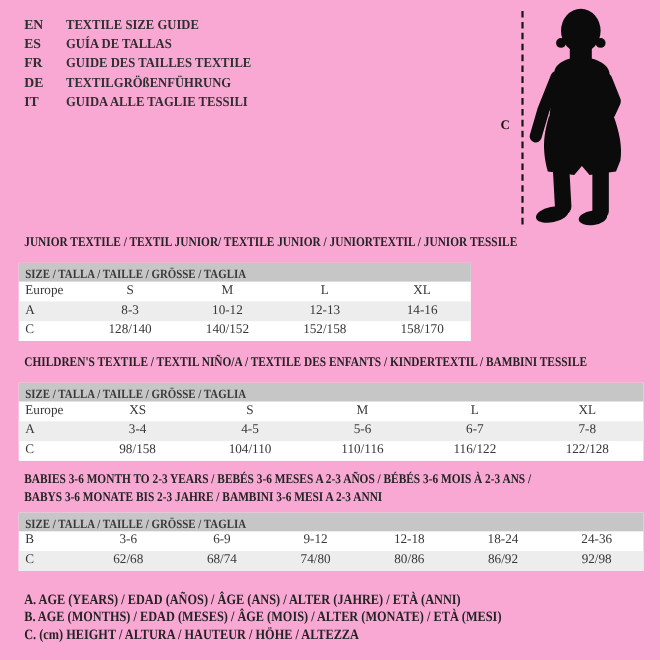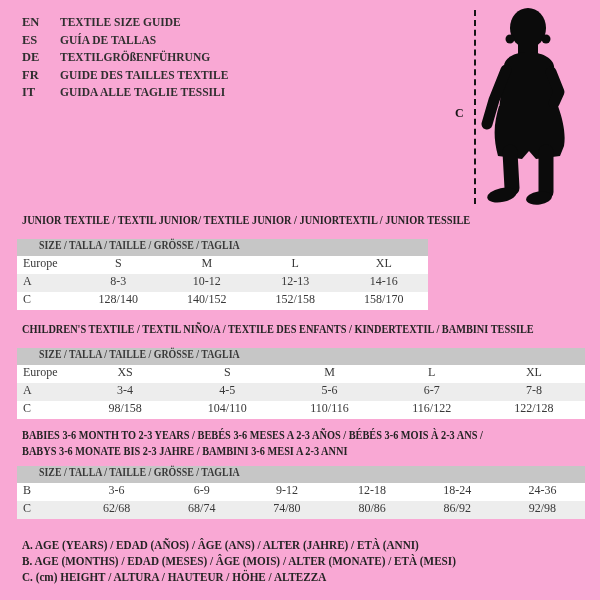--- a/index.html
+++ b/index.html
@@ -20,21 +20,21 @@
   
   .measure-line { left:474px; top:10px; height:194px; width:0; border-left:2px dashed #161616; }
   .c-label { left:455px; top:106px; font-size:12px; font-weight:bold; color:#161616; }
   .baby-svg { left:478px; top:4px; }
 
   
   .sec-title { font-size:12px; font-weight:bold; color:#242424; line-height:15.5px; white-space:nowrap; }
 
   
   .tbl { background:#fff; }
-  .tbl-bar { height:17px; background:#c6c6c6; display:flex; align-items:flex-start; padding-left:22px;
+  .tbl-bar { height:17px; background:#c6c6c6; display:flex; align-items:flex-end; padding-left:6px;
              font-size:11.5px; font-weight:bold; color:#3a3a3a; }
   .tbl-row { display:flex; height:18px; align-items:flex-start; font-size:12px; color:#383838; }
   .tbl-row.striped { background:#ededed; }
   .row-label { width:57px; padding-left:6px; }
   .cell { flex:1; text-align:center; }
 
   
   .footnotes { line-height:16px; font-size:13px; font-weight:bold; color:#242424; }
 </style>
 </head>
@@ -45,26 +45,26 @@
   <div class="abs langs">
     <div class="lang-row">
       <span class="lang-code">EN</span>
       <span class="cond90">TEXTILE SIZE GUIDE</span>
     </div>
     <div class="lang-row">
       <span class="lang-code">ES</span>
       <span class="cond90">GUÍA DE TALLAS</span>
     </div>
     <div class="lang-row">
+      <span class="lang-code">FR</span>
+      <span class="cond90">GUIDE DES TAILLES TEXTILE</span>
+    </div>
+    <div class="lang-row">
       <span class="lang-code">DE</span>
       <span class="cond90">TEXTILGRÖßENFÜHRUNG</span>
-    </div>
-    <div class="lang-row">
-      <span class="lang-code">FR</span>
-      <span class="cond90">GUIDE DES TAILLES TEXTILE</span>
     </div>
     <div class="lang-row">
       <span class="lang-code">IT</span>
       <span class="cond90">GUIDA ALLE TAGLIE TESSILI</span>
     </div>
   </div>
 
   <div class="abs measure-line"></div>
   <div class="abs c-label">C</div>
   <svg class="abs baby-svg" width="118" height="202" viewBox="0 0 118 202">

